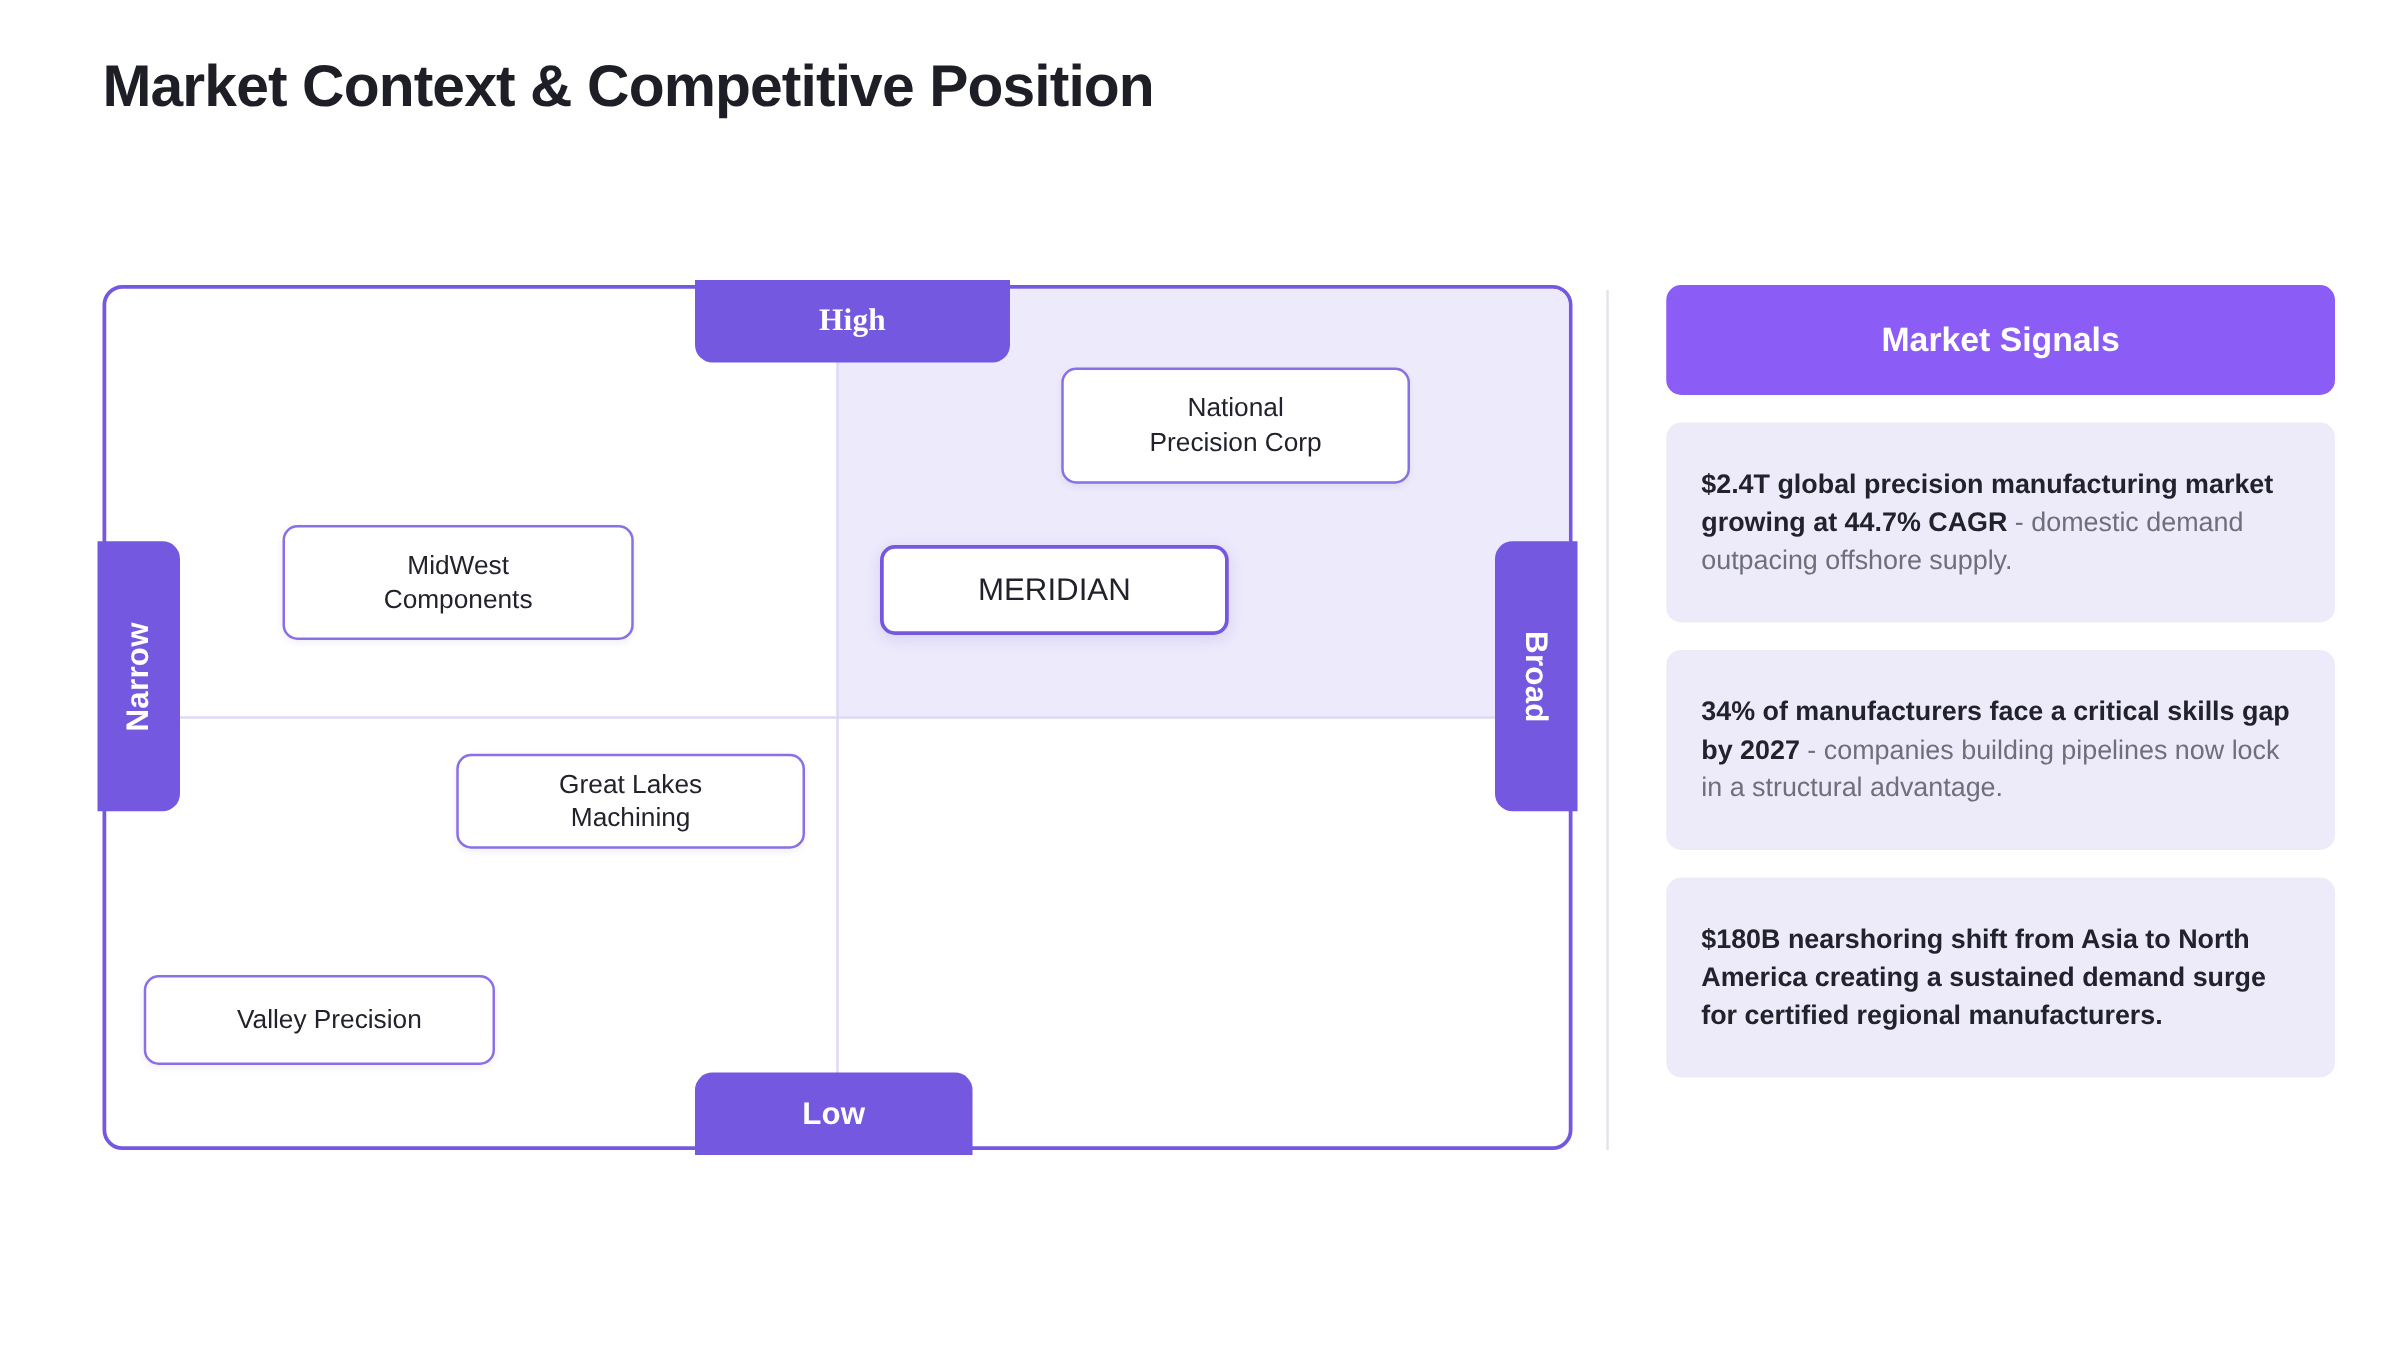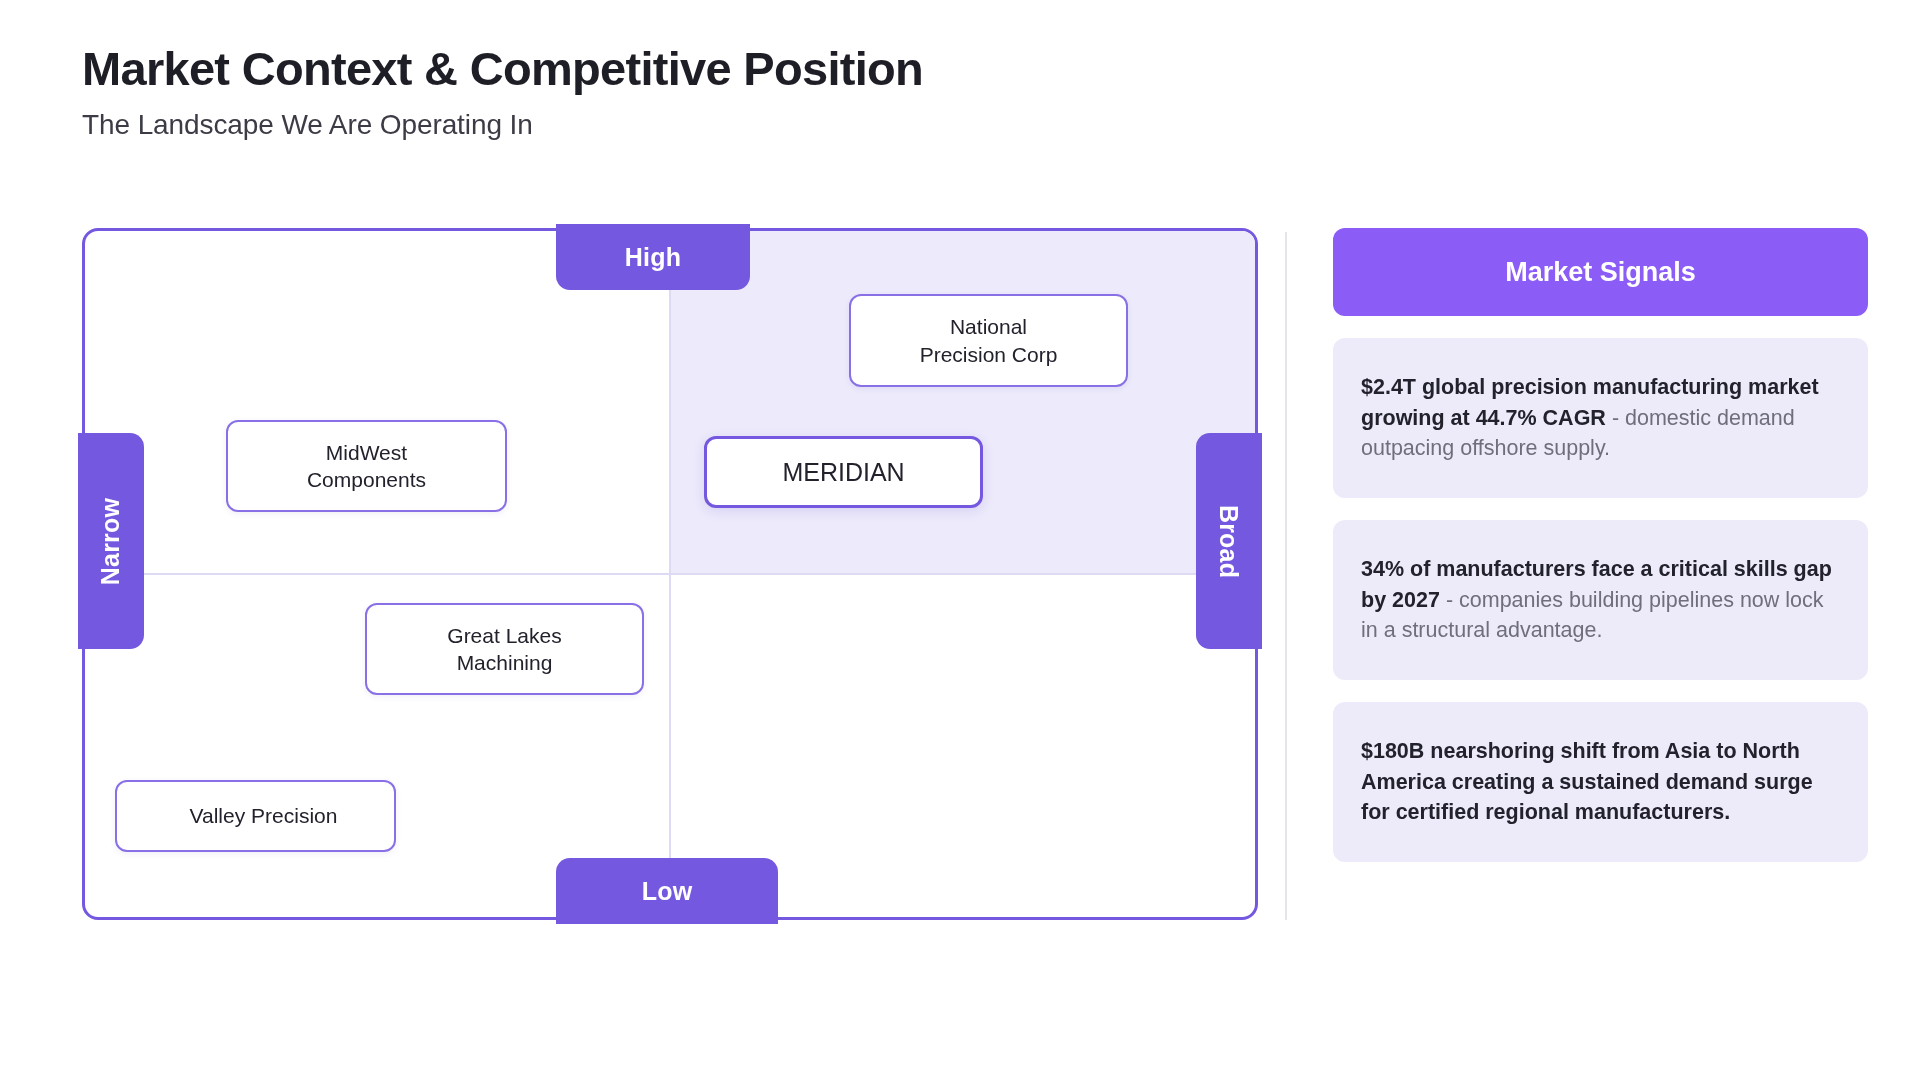--- a/index.html
+++ b/index.html
@@ -105,23 +105,24 @@
     align-items: center;
     justify-content: center;
     font-size: 25px;
     font-weight: 600;
     letter-spacing: 0.2px;
     box-sizing: border-box;
   }
   #axis-pill-high {
     left: 474px;
     top: -4px;
-    width: 194px;
+    width: 252px;
     height: 66px;
     border-radius: 0 0 14px 14px;
+    font-family: Liberation Serif, serif;
   }
   #axis-pill-low {
     left: 474px;
     top: 630px;
     width: 222px;
     height: 66px;
     border-radius: 14px 14px 0 0;
   }
   #axis-pill-narrow {
     left: -4px;
@@ -223,21 +224,20 @@
     color: #22222c;
   }
 </style>
 </head>
 <body>
 
 <div id="slide-body">
 
   <div id="slide-header">
     <h1 id="page-title">Market Context &amp; Competitive Position</h1>
-    <p id="page-subtitle">The Landscape We Are Operating In</p>
   </div>
 
   <div id="matrix-region">
 
     <div id="matrix-frame">
       <div class="quadrant-fill"></div>
       <div class="axis-line-v"></div>
       <div class="axis-line-h"></div>
     </div>
 
@@ -255,21 +255,21 @@
     </div>
 
     <div class="company-box" style="left:144px; top:192px; width:281px; height:92px;">MidWest
 Components</div>
 
     <div class="company-box" style="left:767px; top:66px; width:279px; height:93px;">National
 Precision Corp</div>
 
     <div class="company-box highlight" style="left:622px; top:208px; width:279px; height:72px;">MERIDIAN</div>
 
-    <div class="company-box" style="left:283px; top:375px; width:279px; height:92px;">Great Lakes
+    <div class="company-box" style="left:283px; top:375px; width:279px; height:76px;">Great Lakes
 Machining</div>
 
     <div class="company-box" style="left:33px; top:552px; width:281px; height:72px;padding-left:30px;">Valley Precision</div>
   </div>
 
   <div id="panel-divider"></div>
 
   <div id="signals-panel">
     <div id="signals-header">
       <span>Market Signals</span>

